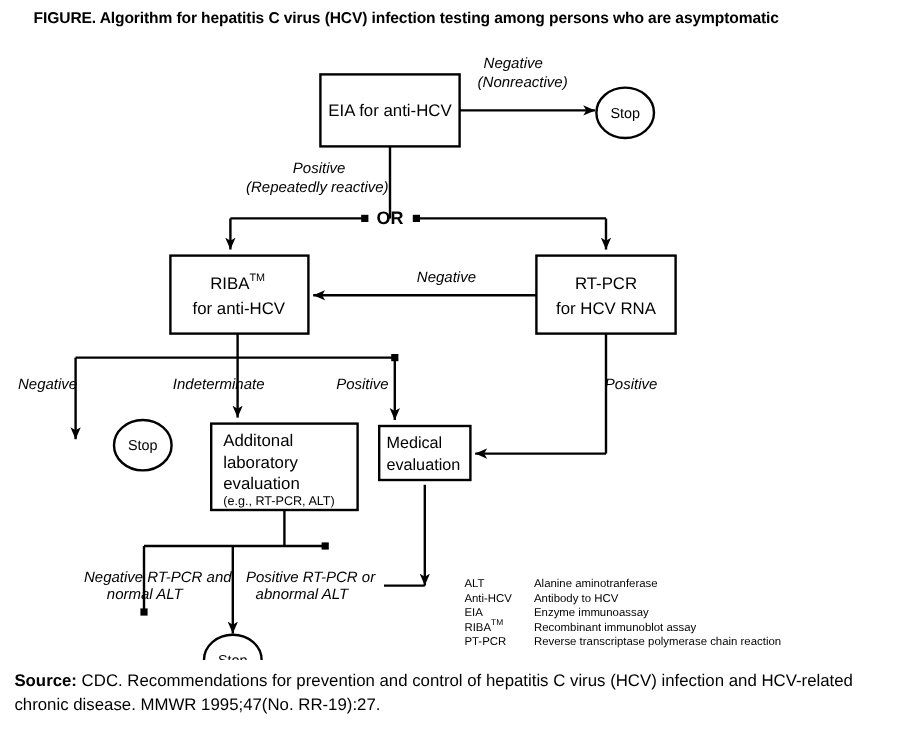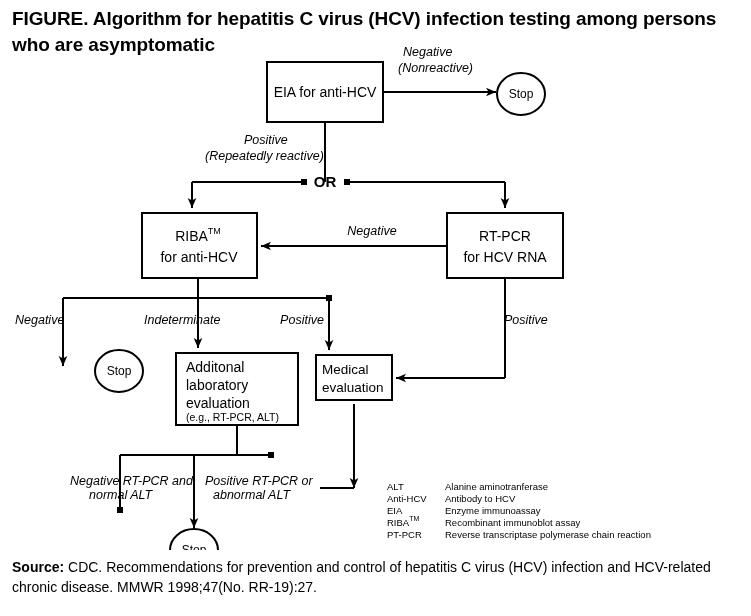--- a/index.html
+++ b/index.html
@@ -2,22 +2,22 @@
 <html><head>
 <meta charset="utf-8">
 <style>
   html,body{margin:0;padding:0;background:#fff;}
   body{
     width:751px;height:616px;position:relative;overflow:hidden;
     font-family:"Liberation Sans","DejaVu Sans",sans-serif;
     color:#000;
   }
   #figure-title{
-    position:absolute;left:12px;top:6px;width:716px;
-    font-size:19px;font-weight:bold;line-height:1.35;
+    position:absolute;left:28px;top:6px;width:716px;
+    font-size:13px;font-weight:bold;line-height:1.35;
     letter-spacing:-0.1px;
   }
   #flow-canvas{
     position:absolute;left:0;top:40px;width:751px;height:510px;
   }
   #source-note{
     position:absolute;left:12px;top:558px;width:722px;
     font-size:14px;line-height:1.4;
   }
   #source-note .src-label{font-weight:bold;margin-top:16px;}
@@ -146,14 +146,14 @@
     </text>
     <text x="445" y="483" font-size="9.5">Recombinant immunoblot assay</text>
 
     <text x="387" y="495" font-size="9.5">PT-PCR</text>
     <text x="445" y="495" font-size="9.5">Reverse transcriptase polymerase chain reaction</text>
   </g>
 </svg>
 </div>
 
 <div id="source-note">
-  <span class="src-label">Source:</span><span> CDC. Recommendations for prevention and control of hepatitis C virus (HCV) infection and HCV-related chronic disease. MMWR 1998;47(No. RR-19):27.</span>
+  <span class="src-label">Source:</span><span> CDC. Recommendations for prevention and control of hepatitis C virus (HCV) infection and HCV-related chronic disease. MMWR 1995;47(No. RR-19):27.</span>
 </div>
 
 </body></html>

